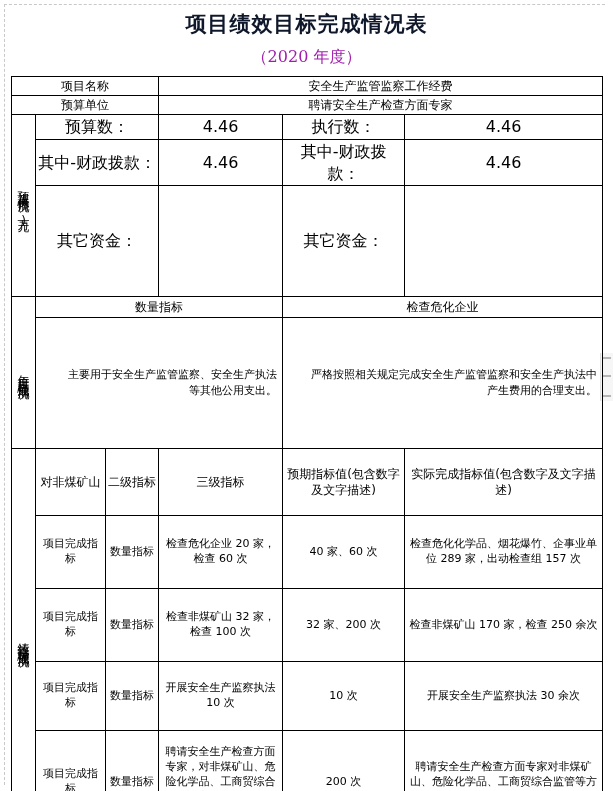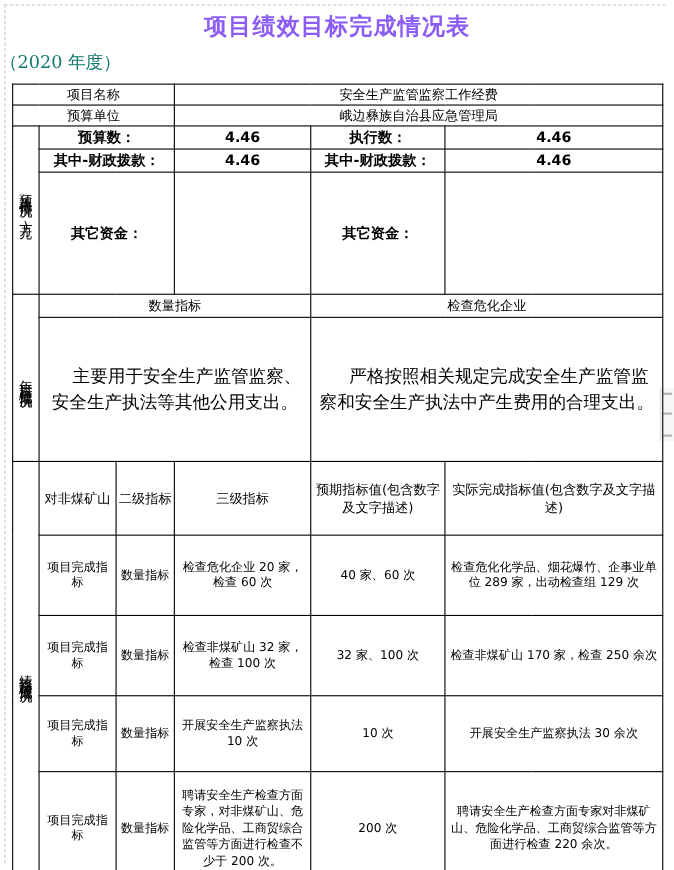--- a/index.html
+++ b/index.html
@@ -55,29 +55,29 @@
     width: 613px;
   }
 
   #title {
     font-family: "DejaVu Serif", "Liberation Serif", serif;
     font-weight: bold;
     font-size: 21px;
     text-align: center;
     letter-spacing: 1px;
     padding-top: 10px;
-    color: #8b5cf6;
+    color: #0f172a;
   }
   #subtitle {
     font-family: "DejaVu Serif", "Liberation Serif", serif;
     font-size: 16px;
-    text-align: left;
+    text-align: center;
     padding-top: 9px;
     padding-bottom: 8px;
-    color: #0f766e;
+    color: #a21caf;
   }
 
   table {
     border-collapse: collapse;
     width: 591px;
     margin-left: 11px;
     table-layout: fixed;
   }
   td {
     border: 1px solid #000000;
@@ -100,30 +100,31 @@
     display: block;
     writing-mode: vertical-rl;
     text-orientation: upright;
     letter-spacing: 2px;
     margin: 0 auto;
     font-size: 12px;
     line-height: 1;
   }
 
   td.para {
-    text-align: center;
+    text-align: right;
     vertical-align: middle;
     padding: 4px 5px;
     line-height: 1.5;
     text-indent: 22px;
-    font-size: 16px;
+    font-size: 11px;
+    font-family: Liberation Mono, monospace;
   }
   td.hdr { font-size: 12px; }
   td.cell-sm { font-size: 11px; }
-  td.val { font-size: 13px; font-weight: bold; }
+  td.val { font-size: 16px; }
 </style>
 </head>
 <body>
 
 <div id="page-guide"></div>
 
 <div id="scrollbar-fragment">
   <div class="sb-mark m1"></div>
   <div class="sb-mark m2"></div>
   <div class="sb-mark m3"></div>
@@ -146,21 +147,21 @@
     </colgroup>
     <tbody>
 
       <tr>
         <td class="hdr" colspan="3">项目名称</td>
         <td class="hdr" colspan="4">安全生产监管监察工作经费</td>
       </tr>
 
       <tr>
         <td class="hdr" colspan="3">预算单位</td>
-        <td class="hdr" colspan="4">峨边彝族自治县应急管理局</td>
+        <td class="hdr" colspan="4">聘请安全生产检查方面专家</td>
       </tr>
 
       <tr>
         <td class="vlabel" rowspan="3">
           <span>预算执行情况(万元)</span>
         </td>
         <td class="val" colspan="2" style="height:18px">预算数：</td>
         <td class="val">4.46</td>
         <td class="val">执行数：</td>
         <td class="val" colspan="2">4.46</td>
@@ -202,28 +203,28 @@
         <td class="hdr">三级指标</td>
         <td class="hdr">预期指标值(包含数字及文字描述)</td>
         <td class="hdr" colspan="2">实际完成指标值(包含数字及文字描述)</td>
       </tr>
 
       <tr>
         <td class="cell-sm" style="height:70px">项目完成指标</td>
         <td class="cell-sm">数量指标</td>
         <td class="cell-sm">检查危化企业 20 家，检查 60 次</td>
         <td class="cell-sm">40 家、60 次</td>
-        <td class="cell-sm" colspan="2">检查危化化学品、烟花爆竹、企事业单位 289 家，出动检查组 129 次</td>
+        <td class="cell-sm" colspan="2">检查危化化学品、烟花爆竹、企事业单位 289 家，出动检查组 157 次</td>
       </tr>
 
       <tr>
         <td class="cell-sm" style="height:70px">项目完成指标</td>
         <td class="cell-sm">数量指标</td>
         <td class="cell-sm">检查非煤矿山 32 家，检查 100 次</td>
-        <td class="cell-sm">32 家、100 次</td>
+        <td class="cell-sm">32 家、200 次</td>
         <td class="cell-sm" colspan="2">检查非煤矿山 170 家，检查 250 余次</td>
       </tr>
 
       <tr>
         <td class="cell-sm" style="height:66px">项目完成指标</td>
         <td class="cell-sm">数量指标</td>
         <td class="cell-sm">开展安全生产监察执法 10 次</td>
         <td class="cell-sm">10 次</td>
         <td class="cell-sm" colspan="2">开展安全生产监察执法 30 余次</td>
       </tr>

